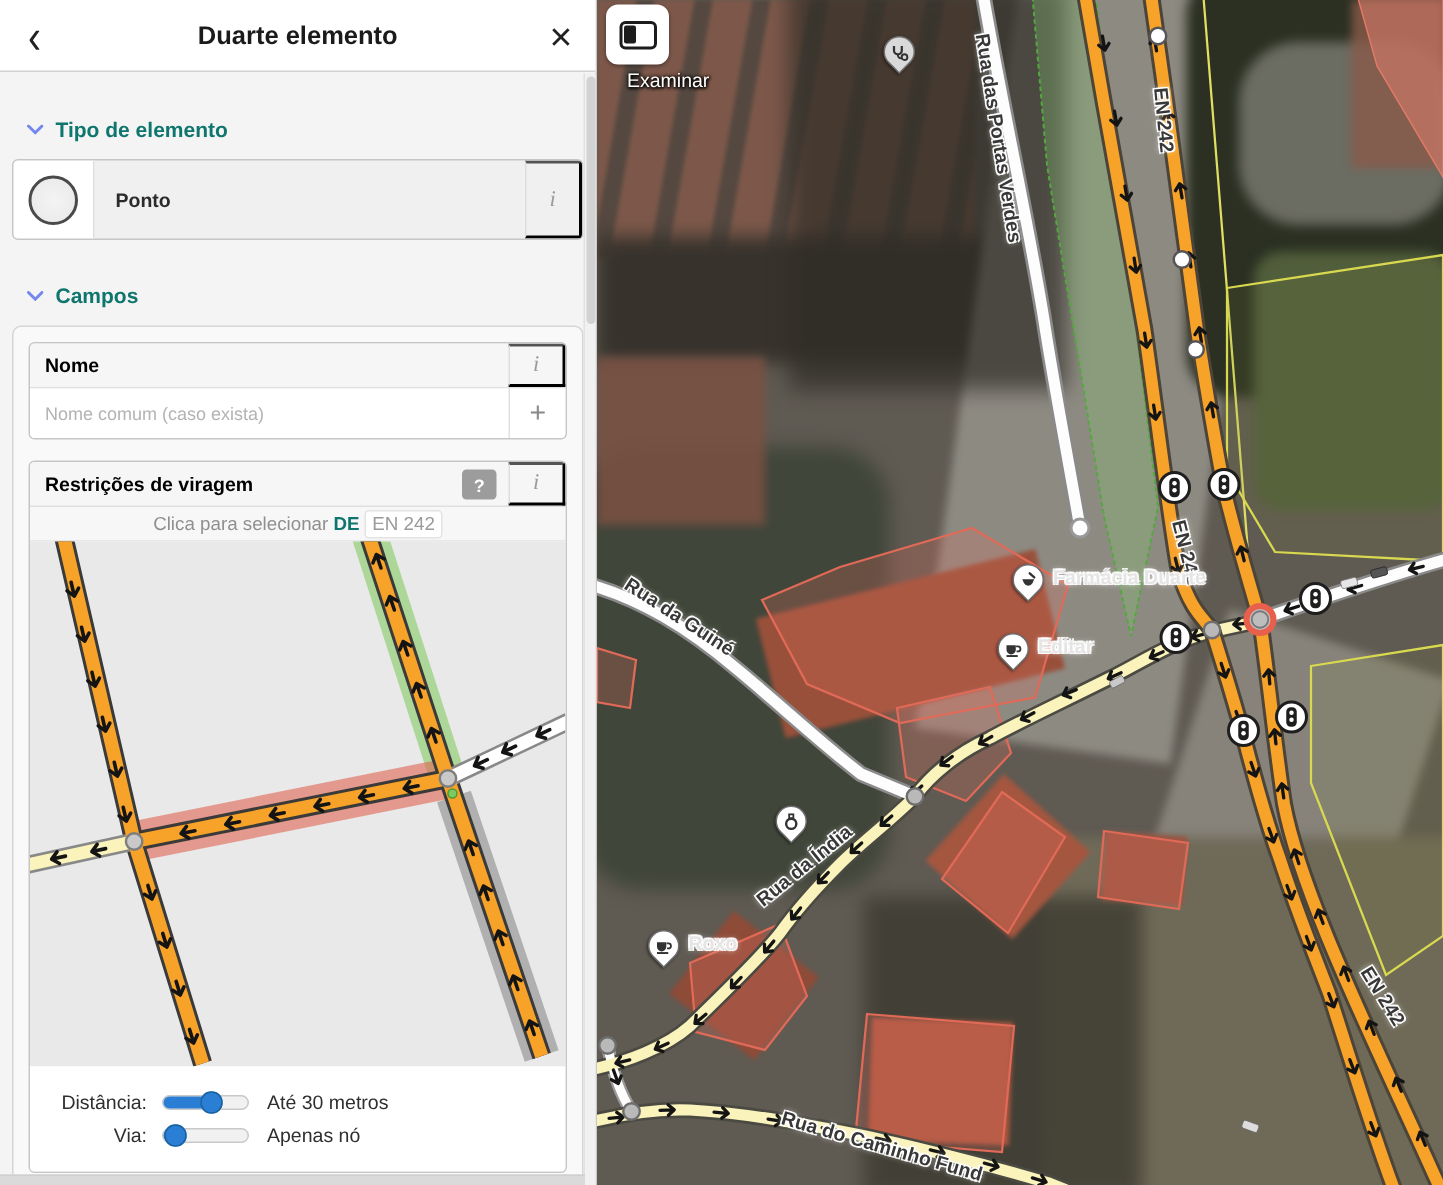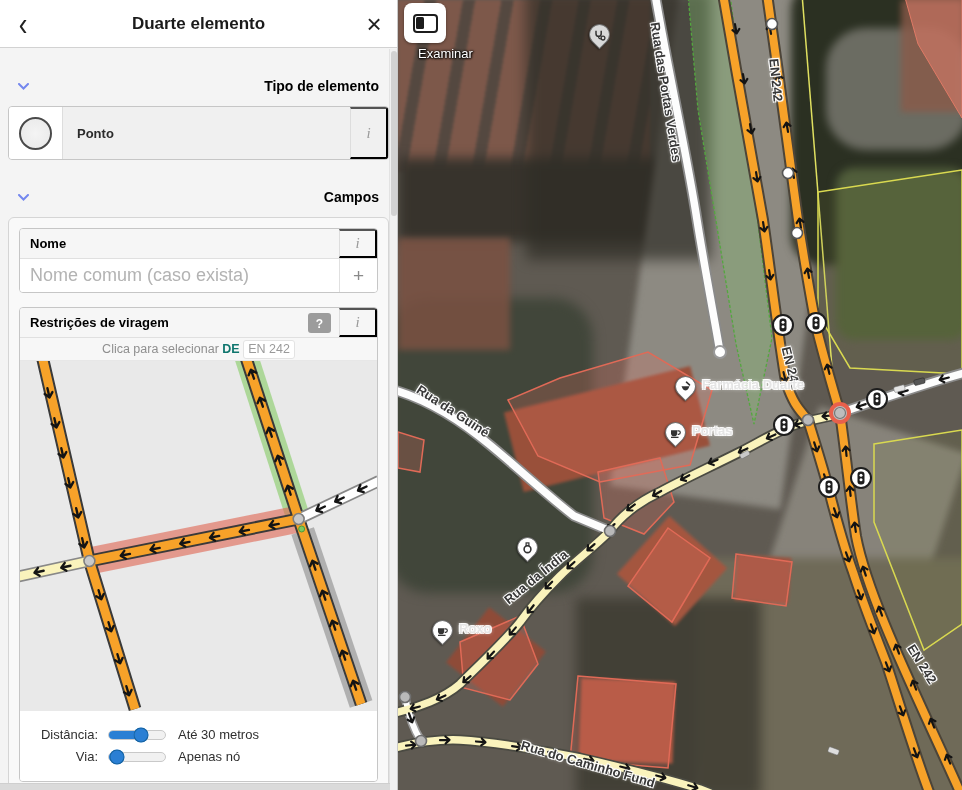--- a/index.html
+++ b/index.html
@@ -7,38 +7,38 @@
   *{box-sizing:border-box;}
 
   
   .panel{position:absolute;left:0;top:0;width:398px;height:790px;background:#f4f4f4;border-right:1px solid #c9c9c9;}
   .panel-header{height:48px;background:#fff;border-bottom:1px solid #d2d2d2;display:flex;align-items:center;}
   .hbtn{width:46px;height:100%;display:flex;align-items:center;justify-content:center;color:#222;cursor:pointer;background:none;border:none;}
   .back-g{font-size:26px;line-height:1;transform:scaleY(1.25);}
   .close-g{font-size:26px;line-height:1;}
   .ptitle{flex:1;text-align:center;font-size:17px;font-weight:bold;color:#1b1b1b;}
   .panel-body{padding:0 8px;}
-  .disclosure{display:flex;align-items:center;gap:8px;margin:29px 10px 12px;color:#000000;font-weight:bold;font-size:14px;cursor:pointer;justify-content:space-between;}
+  .disclosure{display:flex;align-items:center;gap:8px;margin:29px 10px 12px;color:#0f766e;font-weight:bold;font-size:14px;cursor:pointer;}
   .disclosure:first-child{margin-top:30px;}
   .chev{width:11px;height:7px;flex:0 0 auto;}
   .preset-card{display:flex;align-items:stretch;height:54px;background:#f0f0f0;border:1px solid #c6c6c6;border-radius:4px;overflow:hidden;}
   .preset-icon-cell{width:54px;background:#fff;border-right:1px solid #ddd;display:flex;align-items:center;justify-content:center;}
   .preset-circle{width:33px;height:33px;border-radius:50%;background:radial-gradient(#f4f4f4,#e8e8e8);border:2px solid #4a4a4a;}
   .preset-label{flex:1;display:flex;align-items:center;padding-left:14px;font-size:13px;font-weight:bold;color:#2b2b2b;}
   .icell{width:38px;border-left:1px solid #ddd;display:flex;align-items:center;justify-content:center;
     color:#9a9a9a;font-family:"Liberation Serif",serif;font-style:italic;font-size:15px;cursor:pointer;background:transparent;}
   .fields-wrap{margin-top:8px;background:#f9f9f9;border:1px solid #d5d5d5;border-radius:6px;padding:10px 10px 12px;}
   .field-card{background:#fff;border:1px solid #c6c6c6;border-radius:4px;overflow:hidden;}
   .field-card + .field-card{margin-top:14px;}
   .field-head{display:flex;align-items:stretch;height:30px;background:#f6f6f6;border-bottom:1px solid #e0e0e0;}
   .field-head .flabel{flex:1;display:flex;align-items:center;padding:0 10px;font-size:13px;font-weight:bold;color:#000000;}
   .helpbox{align-self:center;width:23px;height:20px;margin-right:8px;background:#9c9c9c;color:#fff;border:none;
     border-radius:3px;font-size:12px;font-weight:bold;line-height:20px;text-align:center;cursor:pointer;}
   .input-row{display:flex;align-items:stretch;height:33px;}
-  .input-row input{flex:1;border:none;outline:none;padding:0 10px;font-size:18px;color:#333;font-family:inherit;}
+  .input-row input{flex:1;border:none;outline:none;padding:0 10px;font-size:12px;color:#333;font-family:inherit;}
   .input-row input::placeholder{color:#b3b3b3;}
   .plusbtn{width:38px;background:#fff;border:none;border-left:1px solid #e0e0e0;color:#8a8a8a;font-size:19px;cursor:pointer;}
   .hint-bar{height:23px;line-height:22px;background:#f7f7f7;border-bottom:1px solid #e7e7e7;text-align:center;font-size:12.5px;color:#8f8f8f;}
   .hint-bar b{color:#0f766e;}
   .way-badge{display:inline-block;background:#fff;border:1px solid #e3e3e3;border-radius:3px;padding:0 4px;color:#9a9a9a;line-height:17px;}
   .minimap{display:block;width:100%;height:350px;background:#e9e9e9;}
   .sliders{background:#fff;padding:9px 4px 10px;}
   .srow{display:flex;align-items:center;margin:7px 0;font-size:13px;color:#2f2f2f;}
   .srow .slabel{width:74px;text-align:right;margin-right:10px;}
   .track{position:relative;width:58px;height:10px;background:#f1f1f1;border:1px solid #c9c9c9;border-radius:6px;cursor:pointer;}
@@ -454,21 +454,21 @@
     <span class="poi-label">Farmácia Duarte</span>
   </div>
   <div class="poi" style="left:267px;top:422px;">
     <div class="pin">
       <svg width="13" height="13" viewBox="0 0 13 13">
           <path d="M2,3.5 h6.2 v3 a3.1,3.1 0 0 1 -6.2,0 Z" fill="#333"></path>
           <path d="M8.4,4.2 h1.2 a1.7,1.7 0 0 1 0,3.4 h-0.9" fill="none" stroke="#333" stroke-width="1.2"></path>
           <rect x="2" y="10" width="7.5" height="1.3" fill="#333"></rect>
         </svg>
     </div>
-    <span class="poi-label">Portas</span>
+    <span class="poi-label">Editar</span>
   </div>
   <div class="poi" style="left:119px;top:537px;">
     <div class="pin">
       <svg width="13" height="13" viewBox="0 0 13 13">
           <circle cx="6.5" cy="7.5" r="3.4" fill="none" stroke="#333" stroke-width="1.6"></circle>
           <rect x="5.1" y="1.2" width="2.8" height="2.6" fill="none" stroke="#333" stroke-width="1.2"></rect>
         </svg>
     </div>
   </div>
   <div class="poi" style="left:34px;top:620px;">

